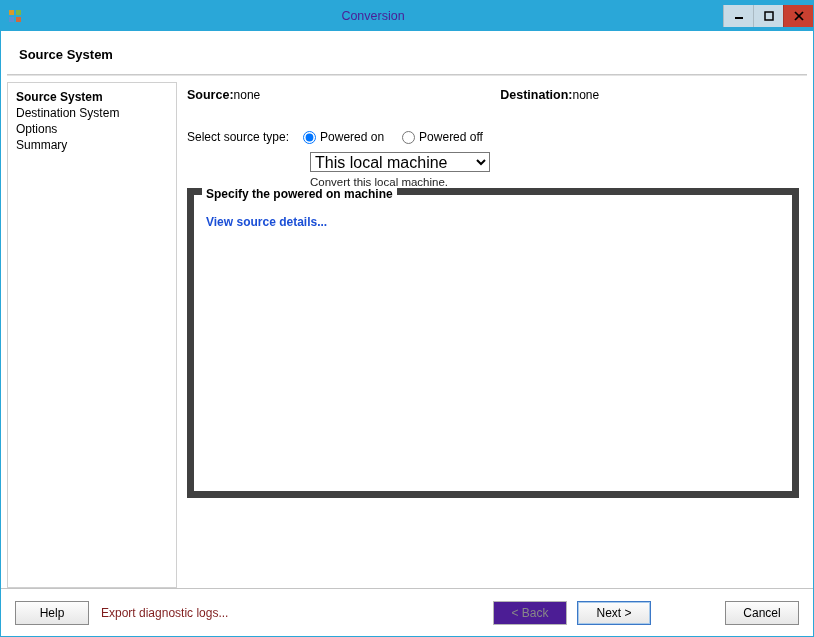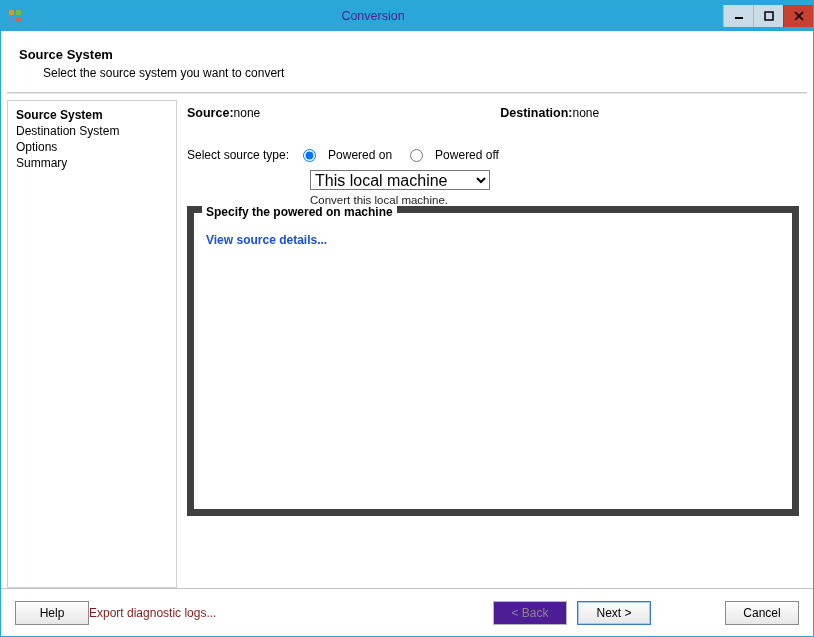--- a/index.html
+++ b/index.html
@@ -97,21 +97,21 @@
   .sd-val { font-size:12px; }
   .dest-group { margin-left: 180px; }
   .select-row {
     margin-top: 28px;
     display: flex;
     align-items: center;
     gap: 14px;
   }
   .select-label { }
   .radio-group { display:flex; gap: 18px; align-items:center; }
-  .radio { display:flex; align-items:center; gap:12px; }
+  .radio { display:flex; align-items:center; gap:4px; }
   .radio input { margin:0; }
   .dropdown-row {
     margin-top:8px;
     margin-left:123px;
   }
   .dropdown {
     width:180px;
     font-size:16px;
     height:20px;
     border:1px solid #777;
@@ -163,21 +163,21 @@
   .btn:disabled {
     color:#888;
     border-color:#b5b5b5;
     background:#4c1d95;
     cursor:default;
   }
   .btn.next {
     border:1px solid #3b78c7;
     box-shadow: inset 0 0 0 1px #a7c9ea;
   }
-  .footer-left { display:flex; align-items:center; }
+  .footer-left { display:flex; align-items:center; gap:12px; }
   .footer-spacer { flex:1; }
   .export-link { color:#7f1d1d; cursor:pointer; font-size:12px;}
 </style>
 </head>
 <body>
 
 <div class="window">
 
   <div class="titlebar">
     <span class="app-icon">
@@ -204,21 +204,20 @@
         <svg width="10" height="10">
           <line x1="1" y1="1" x2="9" y2="9" stroke="#000" stroke-width="1.7"></line>
           <line x1="9" y1="1" x2="1" y2="9" stroke="#000" stroke-width="1.7"></line>
         </svg>
       </div>
     </div>
   </div>
 
   <div class="header-area">
     <div class="header-title">Source System</div>
-    <div class="header-sub">Select the source system you want to convert</div>
   </div>
 
   <div class="hr-sep"></div>
 
   <div class="body-area">
 
     <div class="sidebar">
       <div class="side-item active">Source System</div>
       <div class="side-item">Destination System</div>
       <div class="side-item">Options</div>

